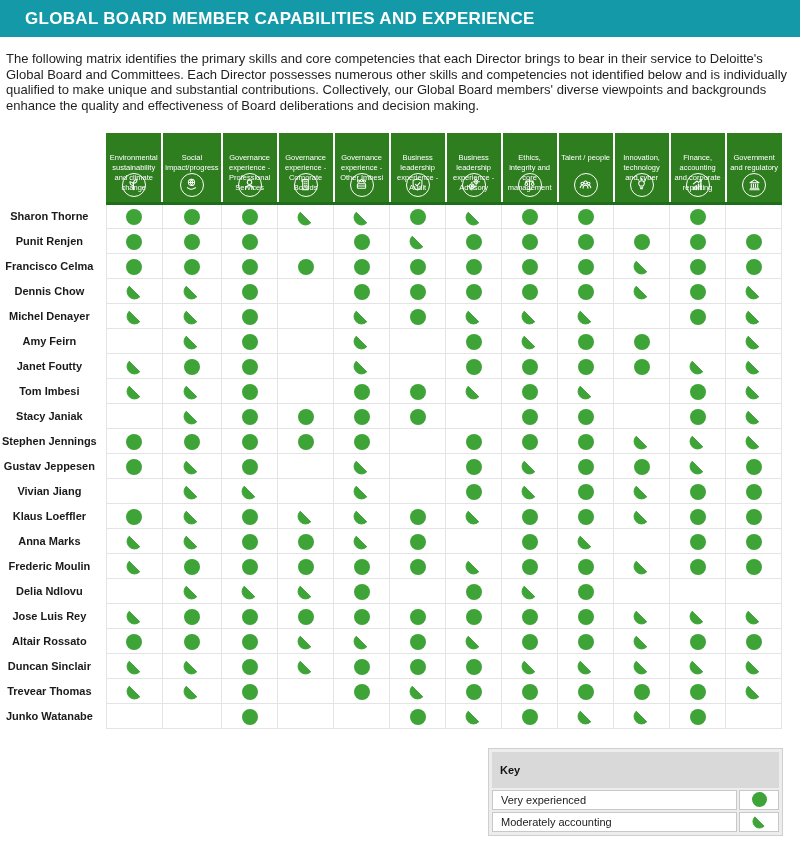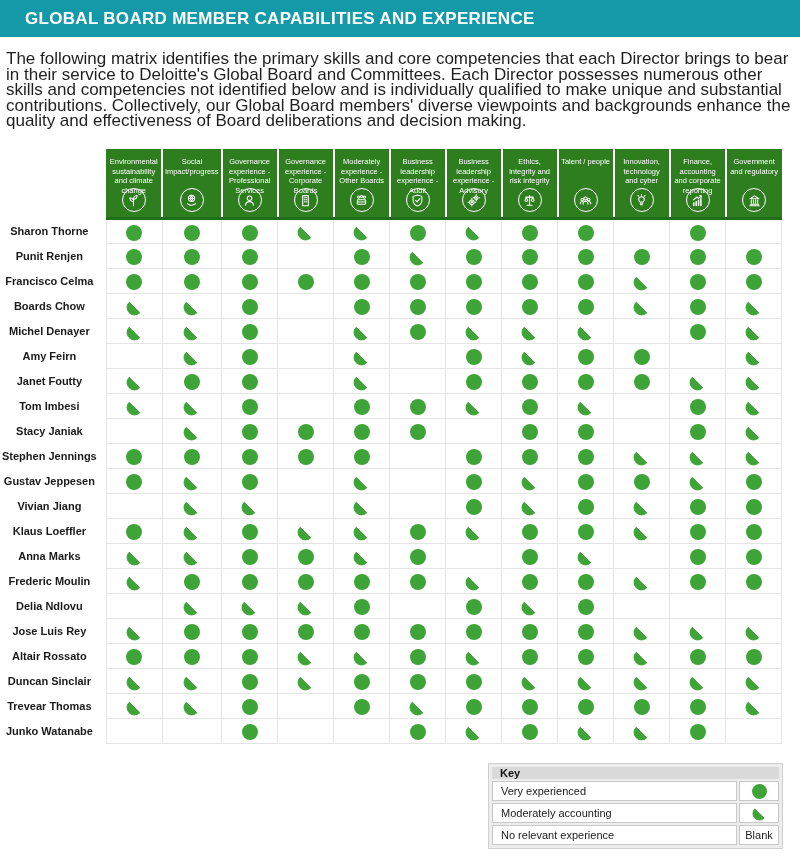--- a/index.html
+++ b/index.html
@@ -7,44 +7,44 @@
   body {
     width:800px; height:867px;
     font-family:"Liberation Sans", sans-serif;
     color:#1a1a1a;
     overflow:hidden;
   }
   
   .titlebar { background:#1399A8; height:37px; display:flex; align-items:center; padding:16px 25px; }
   .titlebar h1 { font-size:17px; font-weight:700; color:#fff; letter-spacing:.3px; }
   
-  .intro { margin:14px 6px 0 6px; font-size:17px; line-height:15.6px; color:#1f1f1f; max-width:788px; }
+  .intro { margin:14px 6px 0 6px; font-size:13px; line-height:15.6px; color:#1f1f1f; max-width:788px; }
   
   .matrix-wrap { margin:20px 0 0 2px; }
   table.matrix { border-collapse:collapse; table-layout:fixed; }
   th.corner { border:none; background:#fff; }
   th.hcol {
     background:#2E7D1F; border-right:2px solid #fff; border-bottom:3px solid #1E6E1C;
-    height:70px; vertical-align:top; padding:8px 2px 5px; position:relative;
+    height:70px; vertical-align:top; padding:20px 2px 5px; position:relative;
   }
   th.hcol:last-child { border-right:none;margin-left:20px; }
   .hlabel { color:#fff; font-size:7.5px; font-weight:400; line-height:1.3; text-align:center; }
   .hicon {
     position:absolute; bottom:5px; left:50%; transform:translateX(-50%);
     width:24px; height:24px; border:1.2px solid #fff; border-radius:50%;
     display:flex; align-items:center; justify-content:center;
   }
   .hicon svg { width:15px; height:15px; stroke:#fff; fill:none; stroke-width:1.1; stroke-linecap:round; stroke-linejoin:round; }
   td.rname { border:none; text-align:center; padding-right:9px; font-size:11px; font-weight:700; color:#1a1a1a; white-space:nowrap; }
   td.cell { border:1px solid #E4E4E4; height:25px; text-align:center; vertical-align:middle; background:#fff; }
   .dot { display:inline-block; width:16px; height:16px; border-radius:50%; background:#3EA437; vertical-align:middle; }
   svg.half { width:17px; height:17px; vertical-align:middle; fill:#3EA437; stroke:#3EA437; stroke-width:1; stroke-linejoin:round; }
   
   .key { margin:19px 0 0 488px; width:295px; border:1px solid #CFCFCF; background:#EDEDED; padding:3px; }
-  .key-title { background:#D9D9D9; font-size:11px; font-weight:700; padding:0 8px; color:#111; }
+  .key-title { background:#D9D9D9; font-size:11px; font-weight:700; padding:12px 8px; color:#111; }
   .key-row { display:flex; margin-top:2px;border-radius:10px; }
   .key-label { flex:1; border:1px solid #C8C8C8; background:#fff; font-size:11px; padding:3px 8px; display:flex; align-items:center; min-height:20px; }
   .key-symbol { width:40px; border:1px solid #C8C8C8; background:#fff; margin-left:2px; display:flex; align-items:center; justify-content:center; font-size:11px; color:#222; }
   .key-symbol .dot { width:15px; height:15px; }
   .key-symbol svg.half { width:15px; height:15px; }
 </style>
 </head>
 <body>
 
 <header class="titlebar">
@@ -105,21 +105,21 @@
           <th class="hcol">
             <div class="hlabel">Governance experience - Corporate Boards</div>
             <div class="hicon">
               <svg viewBox="0 0 16 16" aria-hidden="true">
                 <rect x="5" y="2.8" width="6" height="10.7"></rect>
                 <path d="M6.6 5h0.9M8.6 5h0.9M6.6 7.2h0.9M8.6 7.2h0.9M6.6 9.4h0.9M8.6 9.4h0.9"></path>
               </svg>
             </div>
           </th>
           <th class="hcol">
-            <div class="hlabel">Moderately experience - Other Boards</div>
+            <div class="hlabel">Governance experience - Other Imbesi</div>
             <div class="hicon">
               <svg viewBox="0 0 16 16" aria-hidden="true">
                 <circle cx="4.9" cy="4.3" r="1.2"></circle>
                 <circle cx="8" cy="3.8" r="1.2"></circle>
                 <circle cx="11.1" cy="4.3" r="1.2"></circle>
                 <rect x="3.6" y="7.3" width="8.8" height="4.6" rx="0.8"></rect>
                 <path d="M3.6 9.5h8.8"></path>
               </svg>
             </div>
           </th>
@@ -138,21 +138,21 @@
               <svg viewBox="0 0 16 16" aria-hidden="true">
                 <circle cx="6.2" cy="9.8" r="2.4"></circle>
                 <circle cx="6.2" cy="9.8" r="0.7"></circle>
                 <circle cx="10.9" cy="5.1" r="1.8"></circle>
                 <circle cx="10.9" cy="5.1" r="0.5"></circle>
                 <path d="M6.2 6.6v-0.9M6.2 13v0.9M3 9.8h-0.9M9.4 9.8h0.9M10.9 2.5v-0.8M10.9 7.7v0.8M8.3 5.1h-0.8M13.5 5.1h0.8"></path>
               </svg>
             </div>
           </th>
           <th class="hcol">
-            <div class="hlabel">Ethics, integrity and risk integrity</div>
+            <div class="hlabel">Ethics, integrity and core management</div>
             <div class="hicon">
               <svg viewBox="0 0 16 16" aria-hidden="true">
                 <path d="M8 2.8v9.7M5.3 13h5.4M4.2 4.4h7.6"></path>
                 <path d="M3.1 7.9L4.6 4.6 6.1 7.9M3.1 7.9a1.55 1.55 0 003 0"></path>
                 <path d="M9.9 7.9l1.5-3.3 1.5 3.3M9.9 7.9a1.55 1.55 0 003 0"></path>
               </svg>
             </div>
           </th>
           <th class="hcol">
             <div class="hlabel">Talent / people</div>
@@ -246,21 +246,21 @@
           <td class="cell"><span class="dot"></span></td>
           <td class="cell"><span class="dot"></span></td>
           <td class="cell"><span class="dot"></span></td>
           <td class="cell"><svg class="half" viewBox="0 0 18 18">
               <path d="M3.4 3.4 L14.6 14.6 A7.9 7.9 0 0 1 3.4 3.4 Z"></path>
             </svg></td>
           <td class="cell"><span class="dot"></span></td>
           <td class="cell"><span class="dot"></span></td>
         </tr>
         <tr>
-          <td class="rname">Boards Chow</td>
+          <td class="rname">Dennis Chow</td>
           <td class="cell"><svg class="half" viewBox="0 0 18 18">
               <path d="M3.4 3.4 L14.6 14.6 A7.9 7.9 0 0 1 3.4 3.4 Z"></path>
             </svg></td>
           <td class="cell"><svg class="half" viewBox="0 0 18 18">
               <path d="M3.4 3.4 L14.6 14.6 A7.9 7.9 0 0 1 3.4 3.4 Z"></path>
             </svg></td>
           <td class="cell"><span class="dot"></span></td>
           <td class="cell"></td>
           <td class="cell"><span class="dot"></span></td>
           <td class="cell"><span class="dot"></span></td>
@@ -690,18 +690,14 @@
         </div>
       </div>
       <div class="key-row">
         <div class="key-label">Moderately accounting</div>
         <div class="key-symbol">
           <svg class="half" viewBox="0 0 18 18">
             <path d="M3.4 3.4 L14.6 14.6 A7.9 7.9 0 0 1 3.4 3.4 Z"></path>
           </svg>
         </div>
       </div>
-      <div class="key-row">
-        <div class="key-label">No relevant experience</div>
-        <div class="key-symbol">Blank</div>
-      </div>
     </div>
 </div>
 
 </body></html>

